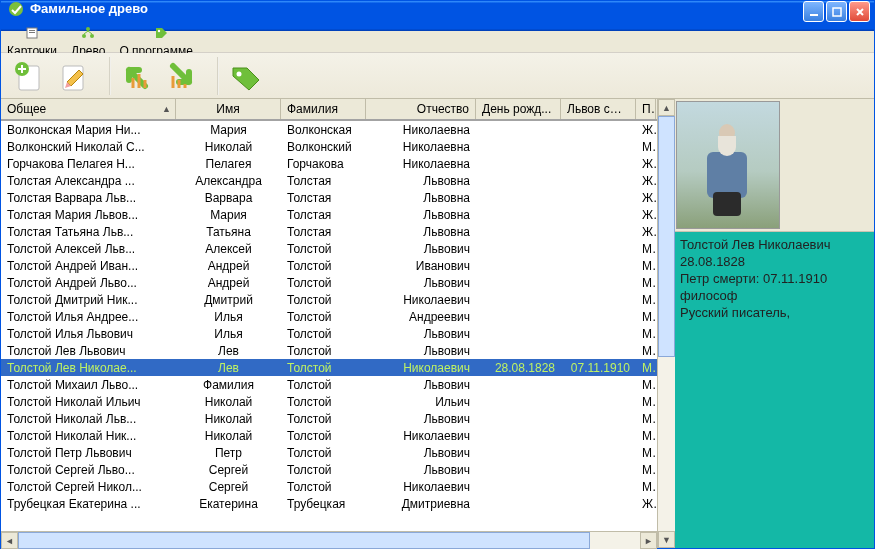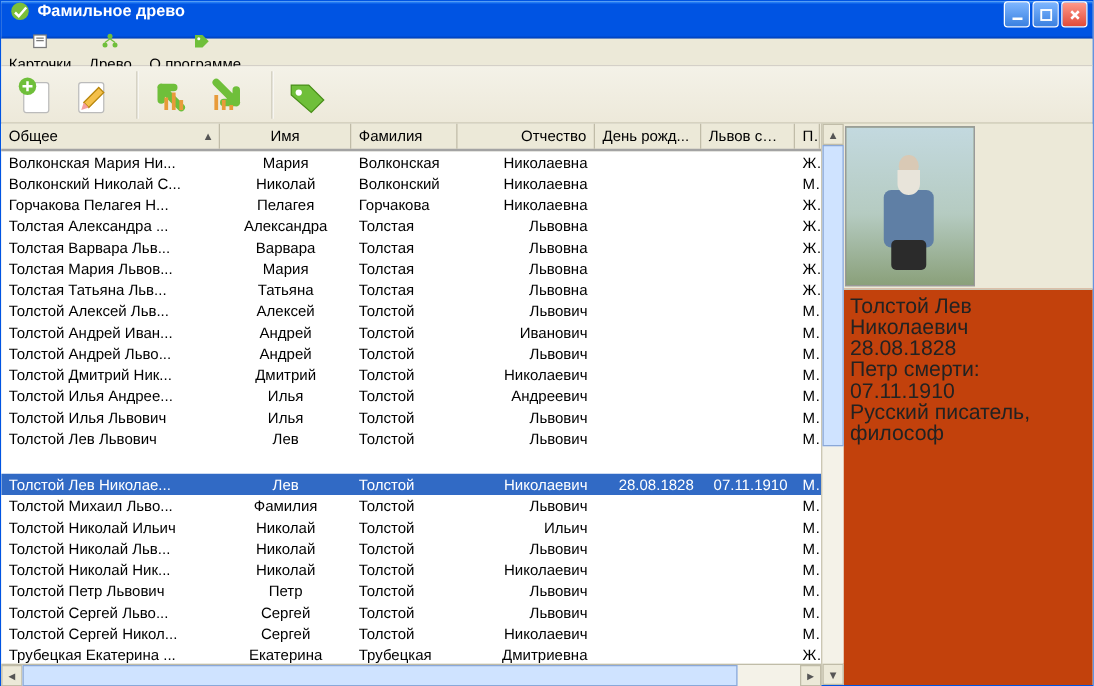--- a/index.html
+++ b/index.html
@@ -20,31 +20,31 @@
   .tool-sep { width:2px; height:38px; background:linear-gradient(to right,#c8c4b2,#fff); }
   .tool-btn { width:40px; height:40px; display:flex; align-items:center; justify-content:center; cursor:default;}
   .content { flex:1; display:flex; min-height:0; }
   .table-pane { flex:1; display:flex; flex-direction:column; background:#fff; min-width:0; }
   .grid-header { display:flex; background:#ece9d8; border-bottom:2px solid #a3a3a3; }
   .gh { border-right:1px solid #c0bca8; padding:3px 6px; font-size:12px; white-space:nowrap; overflow:hidden; text-overflow:ellipsis; position:relative; cursor:default;}
   .gh span.sort { font-size:9px; color:#555; position:absolute; right:4px; top:5px;}
   .grid-body { flex:1; overflow:hidden; position:relative; }
   .grow { display:flex; height:17px; align-items:center; }
   .gc { padding:0 6px; white-space:nowrap; overflow:hidden; text-overflow:ellipsis; font-size:12px; }
-  .grow.selected { background:#316ac5; color:#ffffff;margin-top:20px; }
+  .grow.selected { background:#316ac5; color:#bef264; }
   .detail-pane { width:200px; display:flex; flex-direction:column; background:#ece9d8; }
   .photo-box { width:100%; height:132px; display:flex; align-items:flex-start; justify-content:flex-start; background:#ece9d8; }
   .photo { width:104px; height:128px; margin:2px; border:1px solid #999; background:#8a987a; position:relative; overflow:hidden;}
   .photo .sky{position:absolute;inset:0;background:linear-gradient(to bottom,#c3d9df 0%,#b5cbc1 55%,#8aa07a 100%);}
   .photo .figure{position:absolute;left:26px;top:22px;width:50px;height:90px;}
   .photo .head{position:absolute;left:16px;top:0;width:16px;height:18px;border-radius:50%;background:#d9c9b5;}
   .photo .beard{position:absolute;left:15px;top:12px;width:18px;height:20px;background:#e8e4da;border-radius:0 0 10px 10px;}
   .photo .body{position:absolute;left:4px;top:28px;width:40px;height:46px;background:#5f7fa5;border-radius:6px;}
   .photo .legs{position:absolute;left:10px;top:68px;width:28px;height:24px;background:#2b2b2b;border-radius:4px;}
-  .detail-text { flex:1; background:#c2410c; border-top:1px solid #c8c4b2; padding:4px 6px; font-size:17px; color:#222; overflow:hidden;}
+  .detail-text { flex:1; background:#14b8a6; border-top:1px solid #c8c4b2; padding:4px 6px; font-size:13px; color:#222; overflow:hidden;}
   .detail-text div{line-height:17px;}
   .hscroll { height:17px; background:#ece9d8; border-top:1px solid #c0bca8; position:relative; }
   .hscroll .btn{position:absolute;top:0;width:17px;height:17px;background:#ece9d8;border:1px solid #c0bca8;display:flex;align-items:center;justify-content:center;font-size:9px;color:#555;cursor:default;}
   .hscroll .btn.left{left:0;}
   .hscroll .btn.right{right:0;}
   .hscroll .track{position:absolute;left:17px;right:17px;top:0;height:17px;background:#f4f2e8;}
   .hscroll .thumb{position:absolute;left:0;top:0;height:17px;width:92%;background:#cfe3ff;border:1px solid #8aa8d8;}
   .vscroll { width:17px; background:#ece9d8; border-left:1px solid #c0bca8; position:relative;}
   .vscroll .btn{position:absolute;left:0;width:17px;height:17px;background:#ece9d8;border:1px solid #c0bca8;display:flex;align-items:center;justify-content:center;font-size:9px;color:#555;cursor:default;}
   .vscroll .btn.up{top:0;}
@@ -398,18 +398,18 @@
               <div class="head"></div>
               <div class="beard"></div>
               <div class="legs"></div>
             </div>
         </div>
       </div>
       <div class="detail-text">
         <div>Толстой Лев Николаевич</div>
         <div>28.08.1828</div>
         <div><span>Петр смерти:</span> <span>07.11.1910</span></div>
+        <div>философ</div>
         <div>Русский писатель,</div>
-        <div>философ</div>
       </div>
     </div>
   </div>
 </div>
 
 </body></html>

